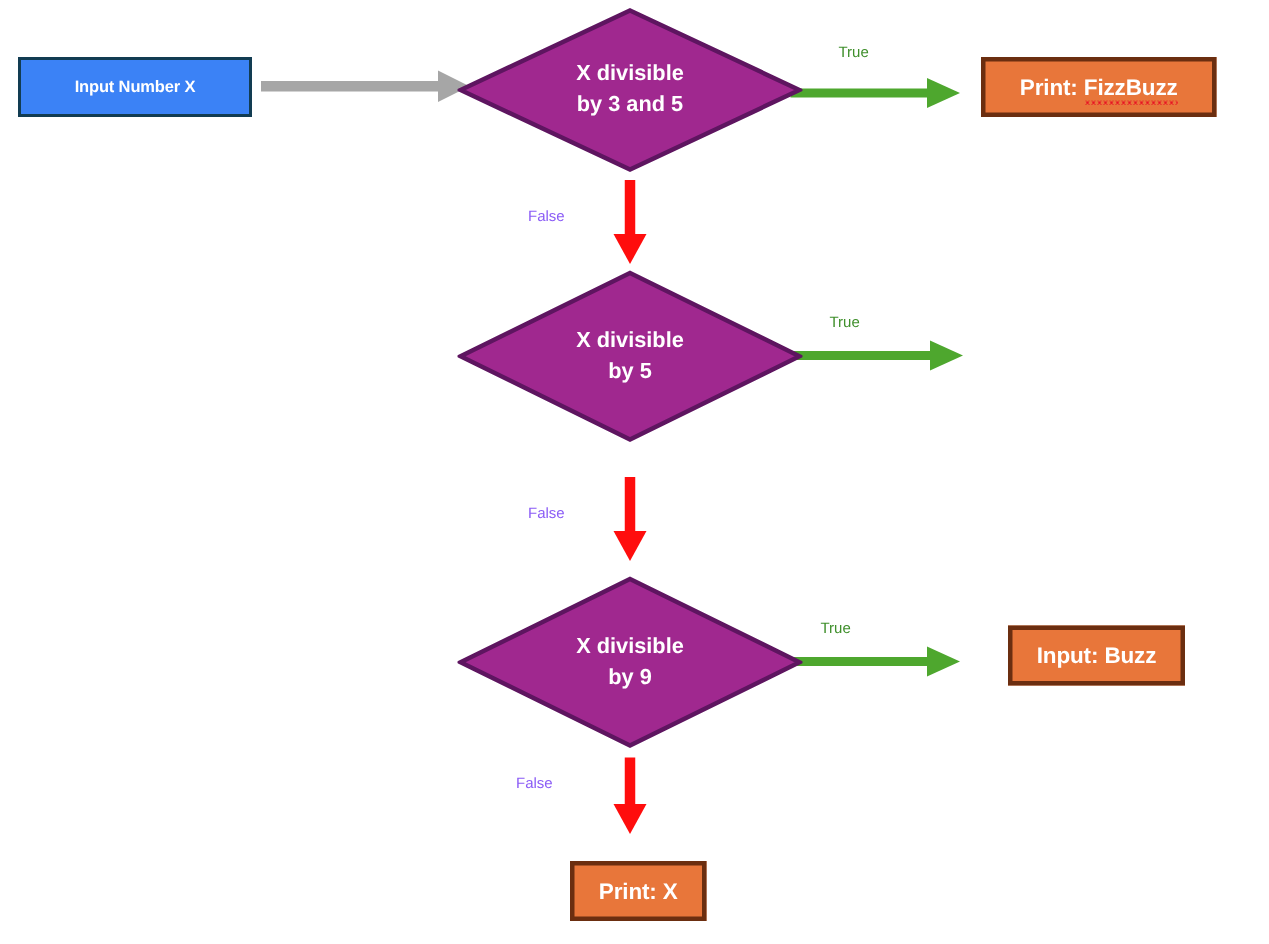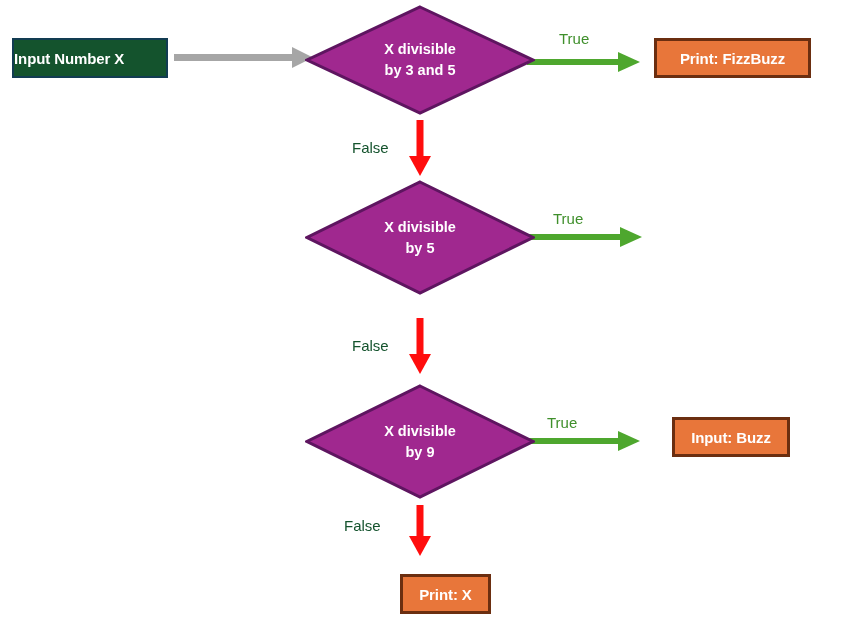--- a/index.html
+++ b/index.html
@@ -13,27 +13,28 @@
     height: 629px;
     background: #ffffff;
     overflow: hidden;
     font-family: "Liberation Sans", sans-serif;
   }
 
   
   .input-box {
     position: absolute;
     box-sizing: border-box;
-    background: #14532d;
+    background: #3b82f6;
     border: 2px solid #123C52;
     display: flex;
     align-items: center;
+    justify-content: center;
     color: #ffffff;
     font-weight: bold;
-    font-size: 15px;
+    font-size: 11px;
     letter-spacing: -0.1px;
   }
 
   
   .diamond-wrap {
     position: absolute;
   }
   .diamond-wrap svg {
     position: absolute;
     left: 0;
@@ -90,25 +91,25 @@
     left: 0;
     top: 0;
     width: 846px;
     height: 629px;
     pointer-events: none;
   }
 
   
   .edge-label {
     position: absolute;
-    font-size: 15px;
+    font-size: 10px;
     white-space: nowrap;
   }
   .edge-label.true  { color: #3F8F2B; }
-  .edge-label.false { color: #14532d; }
+  .edge-label.false { color: #8b5cf6; }
 </style>
 </head>
 <body>
 
 <div id="canvas">
 
   <svg id="arrows" viewBox="0 0 846 629" xmlns="http://www.w3.org/2000/svg">
 
     <g>
       <line x1="174" y1="57.5" x2="292" y2="57.5" stroke="#A6A6A6" stroke-width="7"></line>
@@ -182,21 +183,21 @@
 
   <div class="out-box" style="left:654px; top:38px; width:157px; height:40px;">
     <span class="txt"><span>Print: </span><span class="misspelled">FizzBuzz</span></span>
   </div>
 
 
   <div class="out-box" style="left:672px; top:417px; width:118px; height:40px;">
     <span class="txt">Input: Buzz</span>
   </div>
 
-  <div class="out-box" style="left:380px; top:574px; width:91px; height:40px;margin-left:20px;">
+  <div class="out-box" style="left:380px; top:574px; width:91px; height:40px;">
     <span class="txt">Print: X</span>
   </div>
 
   <div class="edge-label true" style="left:559px; top:30px;">True</div>
   <div class="edge-label true" style="left:553px; top:210px;">True</div>
   <div class="edge-label true" style="left:547px; top:414px;">True</div>
 
   <div class="edge-label false" style="left:352px; top:139px;">False</div>
   <div class="edge-label false" style="left:352px; top:337px;">False</div>
   <div class="edge-label false" style="left:344px; top:517px;">False</div>

